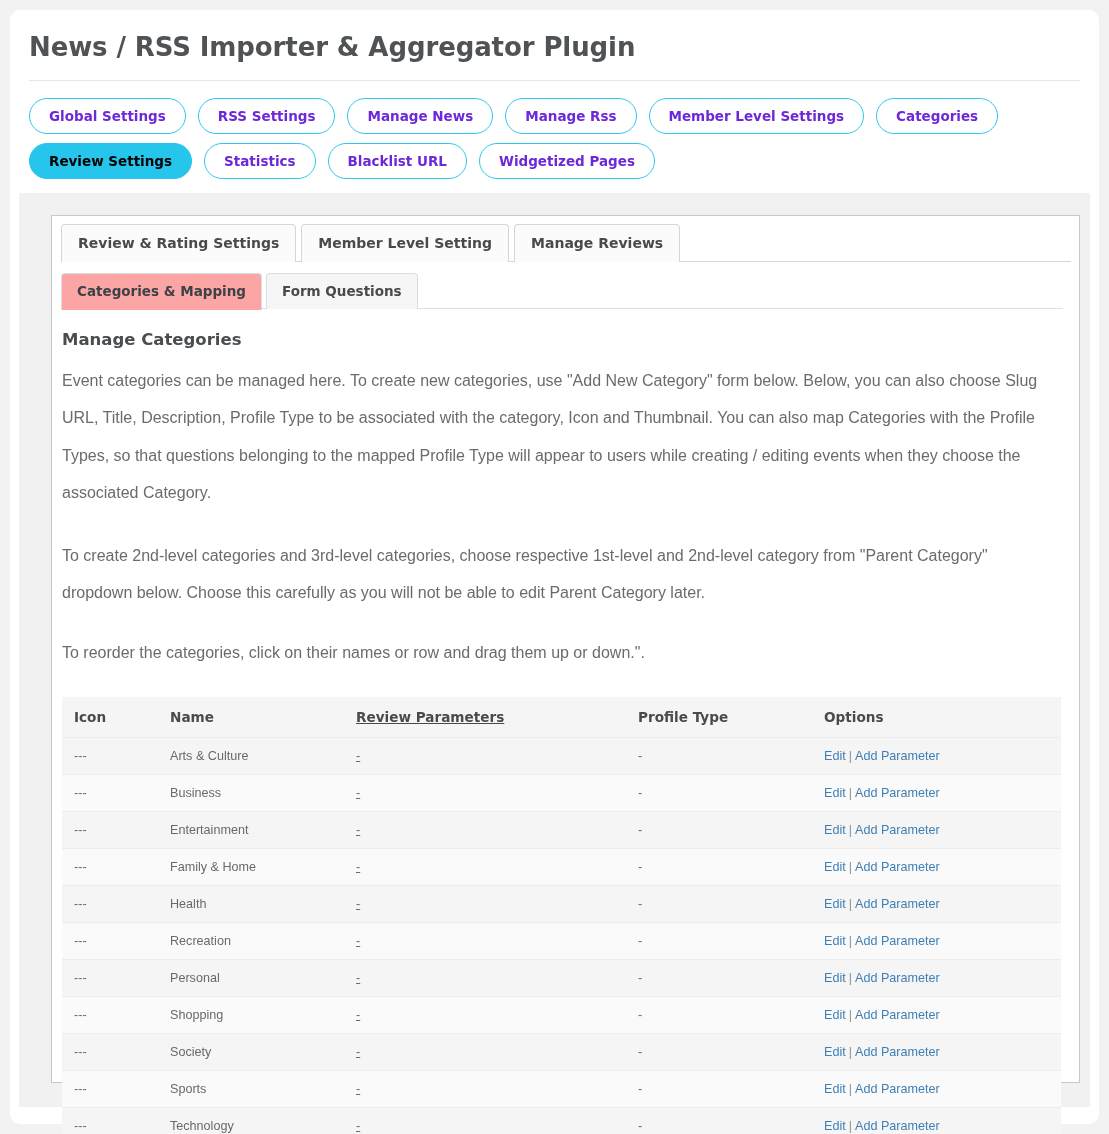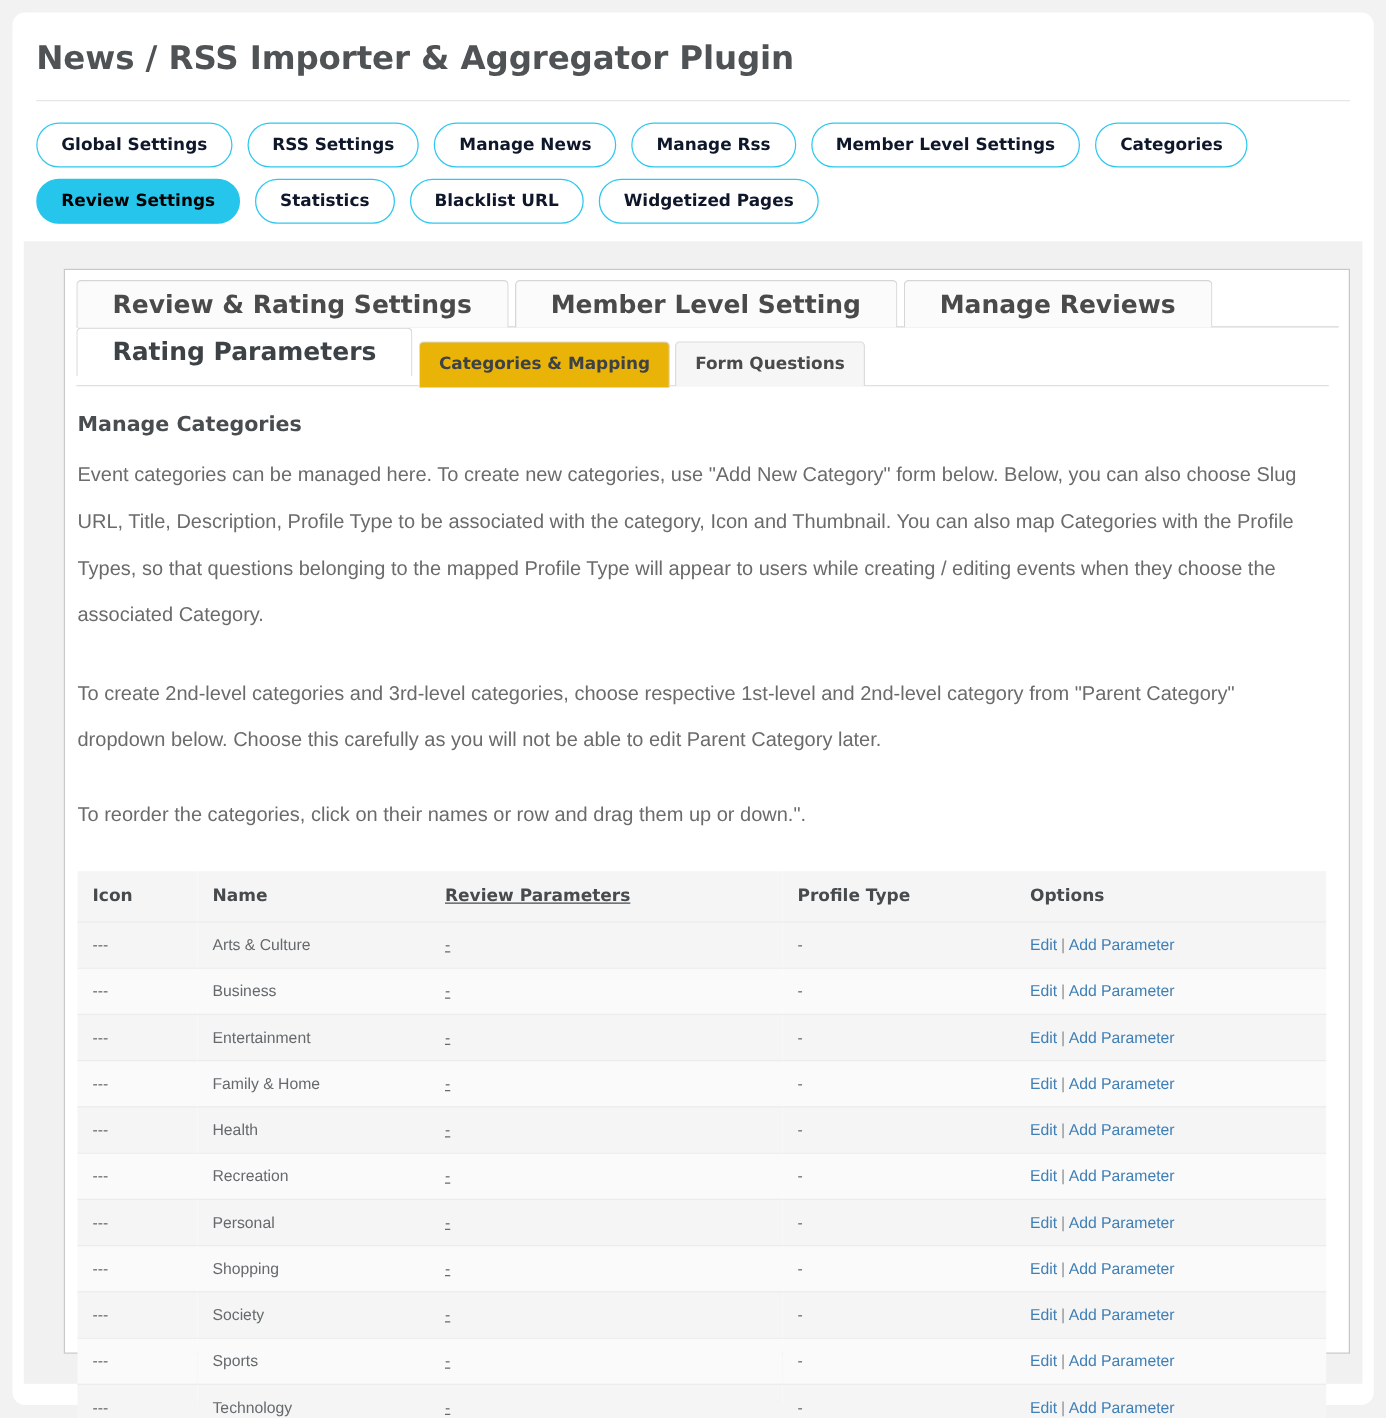--- a/index.html
+++ b/index.html
@@ -41,21 +41,21 @@
   .pill {
     display: inline-block;
     vertical-align: top;
     margin: 0 12px 9px 0;
     padding: 0 19px;
     height: 36px;
     line-height: 34px;
     border: 1px solid #2ec8ee;
     border-radius: 18px;
     background: #ffffff;
-    color: #0f172a;
+    color: #6d28d9;
     font-size: 13.5px;
     font-weight: bold;
     white-space: nowrap;
     cursor: pointer;
   }
   .pill.active {
     background: #25c5ec;
     border-color: #25c5ec;
     color: #000000;
   }
@@ -82,24 +82,24 @@
     position: relative;
     height: 38px;
     margin: 8px 0 0 9px;
     border-bottom: 1px solid #d6d6d6;
     width: 1010px;
   }
   .tab1 {
     position: relative;
     float: left;
     margin-right: 5px;
-    padding: 0 28px;
+    padding: 0 16px;
     height: 38px;
     line-height: 36px;
-    font-size: 20px;
+    font-size: 14px;
     font-weight: bold;
     color: #4a4a4a;
     background: #fbfbfb;
     border: 1px solid #d6d6d6;
     border-bottom: none;
     border-radius: 4px 4px 0 0;
     cursor: pointer;
     white-space: nowrap;
   }
   .tab1.active {
@@ -127,21 +127,21 @@
     font-weight: bold;
     color: #4a4a4a;
     background: #f6f6f6;
     border: 1px solid #dddddd;
     border-bottom: none;
     border-radius: 4px 4px 0 0;
     cursor: pointer;
     white-space: nowrap;
   }
   .tab2.active {
-    background: #eab308;
+    background: #fca5a5;
     color: #3d4246;
     height: 37px;
   }
 
   
   .content {
     padding: 21px 0 12px 10px;
     width: 1010px;
   }
   .section-heading {
@@ -212,21 +212,20 @@
 
   <div class="pill-nav" id="pill-nav"><div class="pill">Global Settings</div><div class="pill">RSS Settings</div><div class="pill">Manage News</div><div class="pill">Manage Rss</div><div class="pill">Member Level Settings</div><div class="pill">Categories</div><div class="pill active">Review Settings</div><div class="pill">Statistics</div><div class="pill">Blacklist URL</div><div class="pill">Widgetized Pages</div></div>
 
   <div class="gray-panel">
     <div class="inner-box">
 
       <div class="tabs1" id="tabs1">
           <div class="tab1">Review &amp; Rating Settings</div>
           <div class="tab1">Member Level Setting</div>
           <div class="tab1">Manage Reviews</div>
-          <div class="tab1 active">Rating Parameters</div>
         </div>
       <div class="tabs2" id="tabs2">
           <div class="tab2 active">Categories &amp; Mapping</div>
           <div class="tab2">Form Questions</div>
         </div>
 
       <div class="content">
         <h2 class="section-heading">Manage Categories</h2>
         <p class="para">Event categories can be managed here. To create new categories, use "Add New Category" form below. Below, you can also choose Slug URL, Title, Description, Profile Type to be associated with the category, Icon and Thumbnail. You can also map Categories with the Profile Types, so that questions belonging to the mapped Profile Type will appear to users while creating / editing events when they choose the associated Category.</p>
         <p class="para tight">To create 2nd-level categories and 3rd-level categories, choose respective 1st-level and 2nd-level category from "Parent Category" dropdown below. Choose this carefully as you will not be able to edit Parent Category later.</p>

